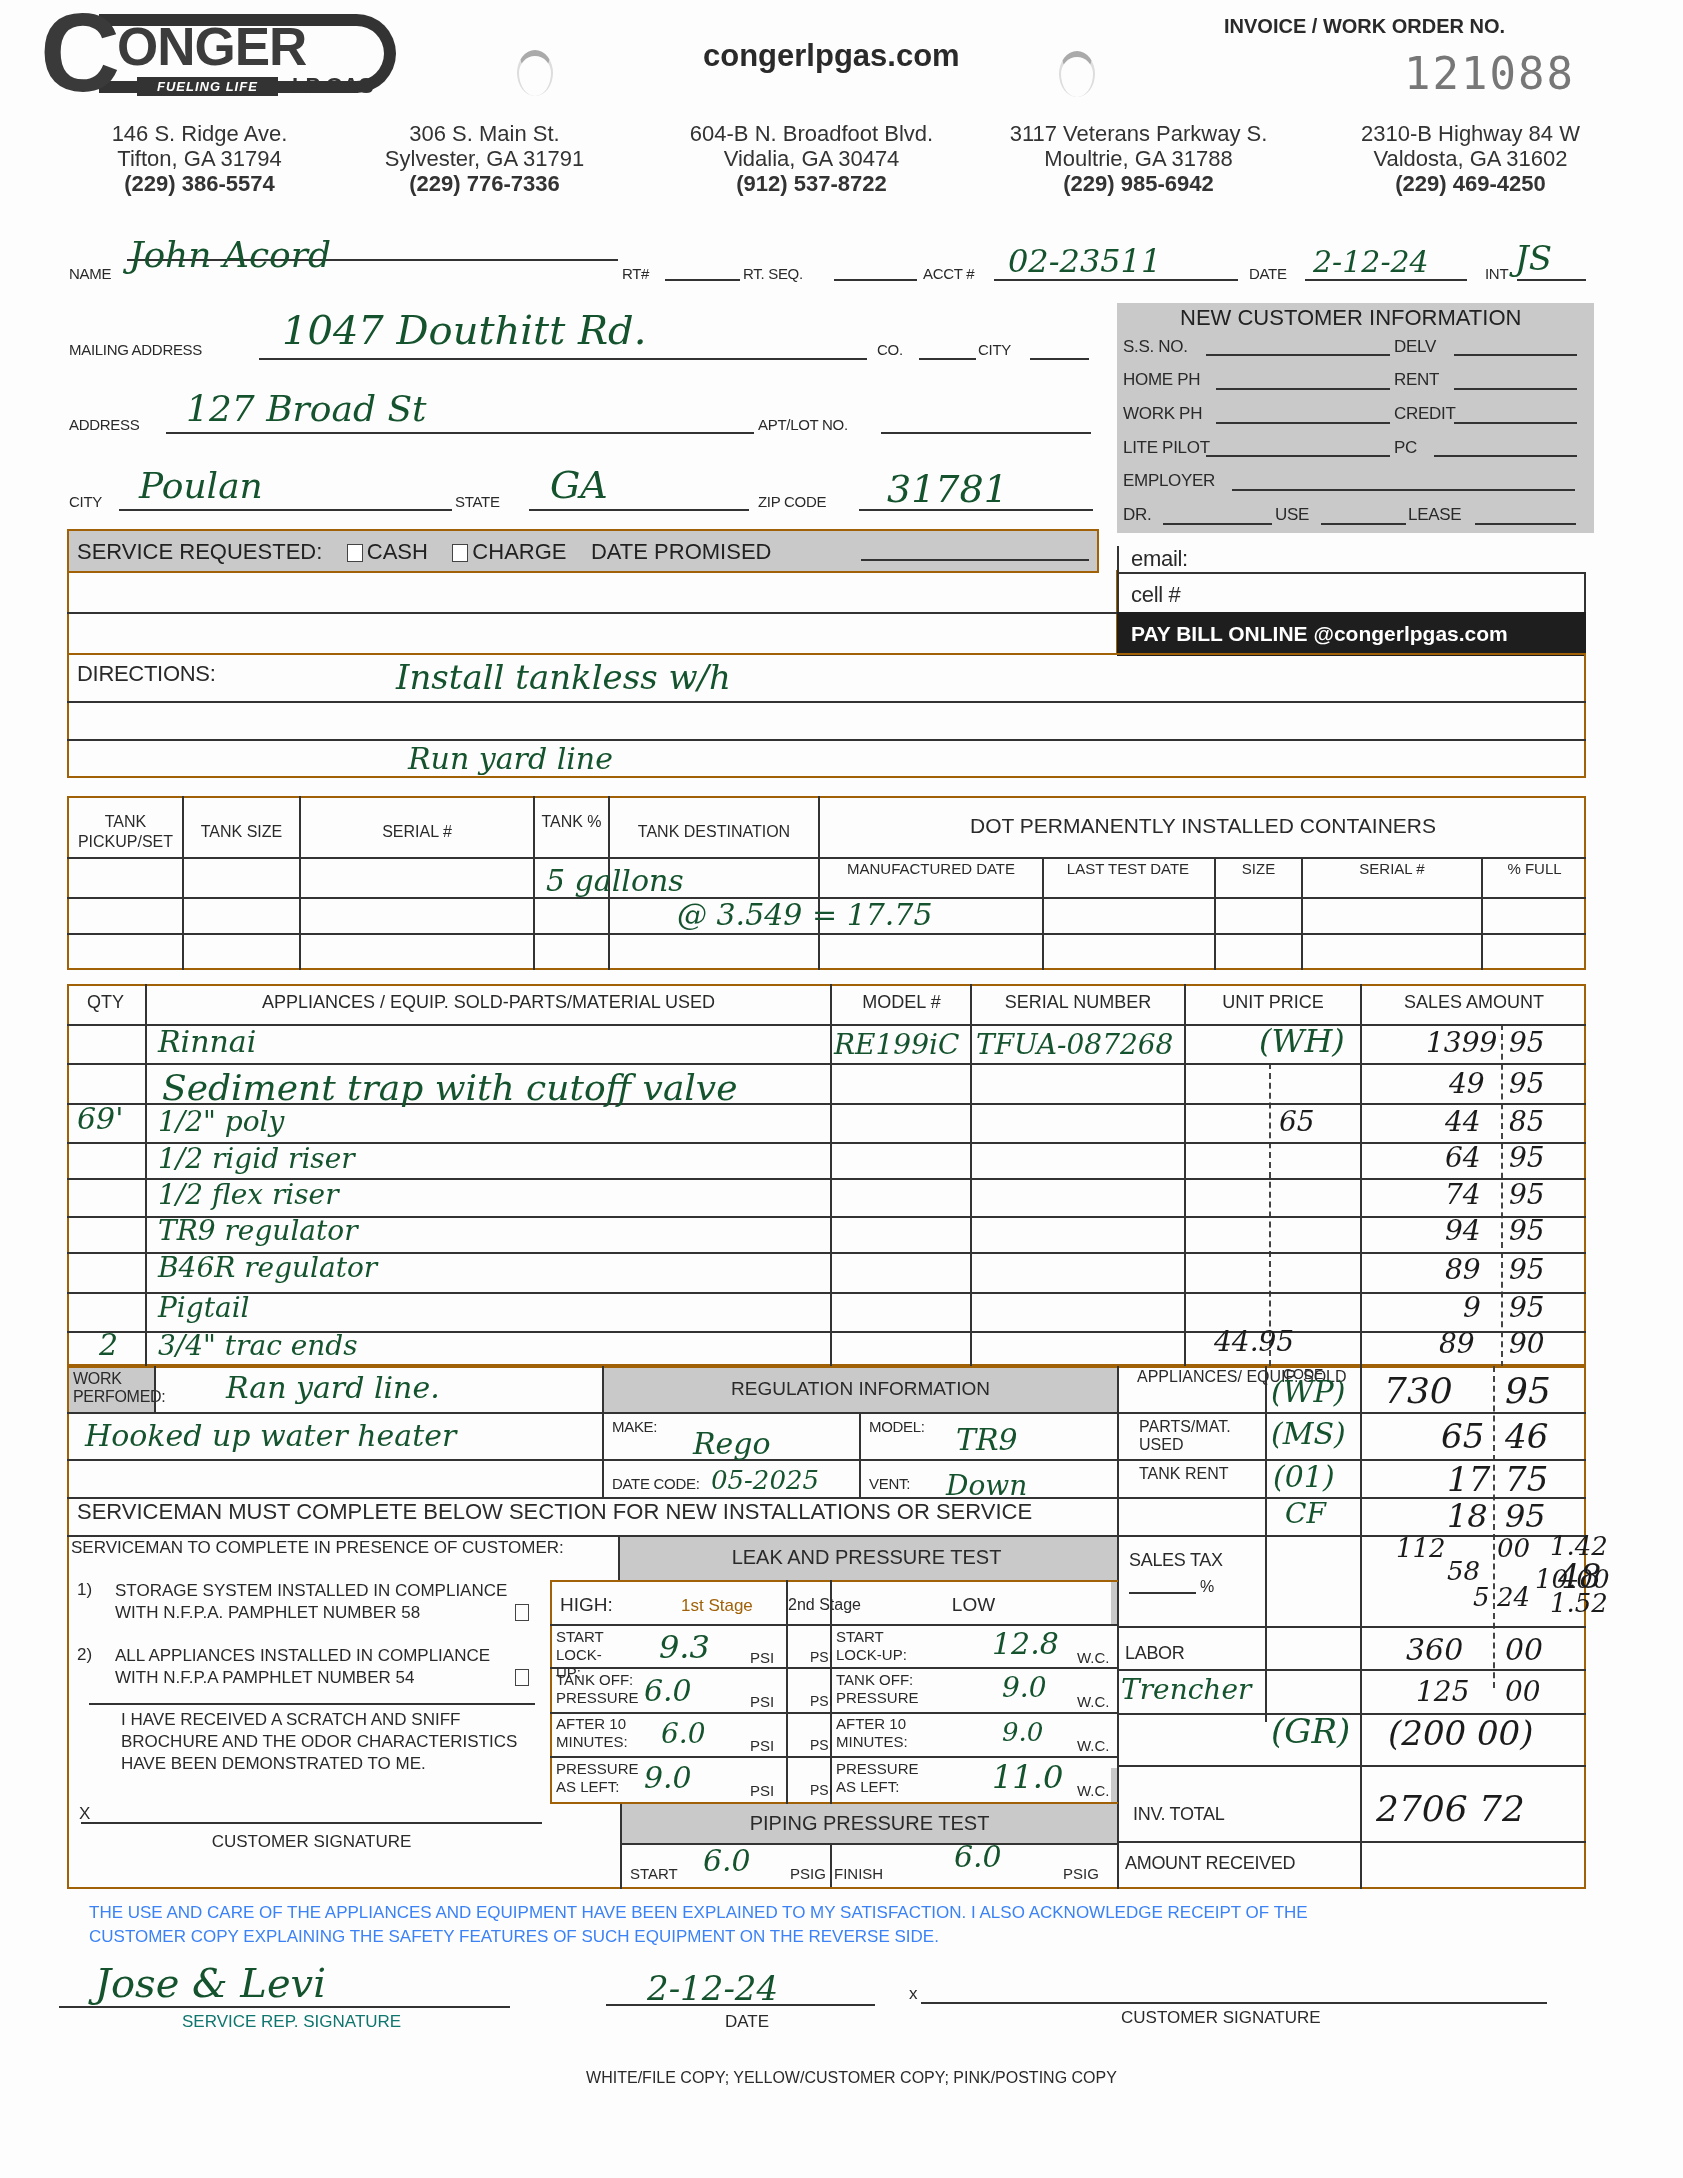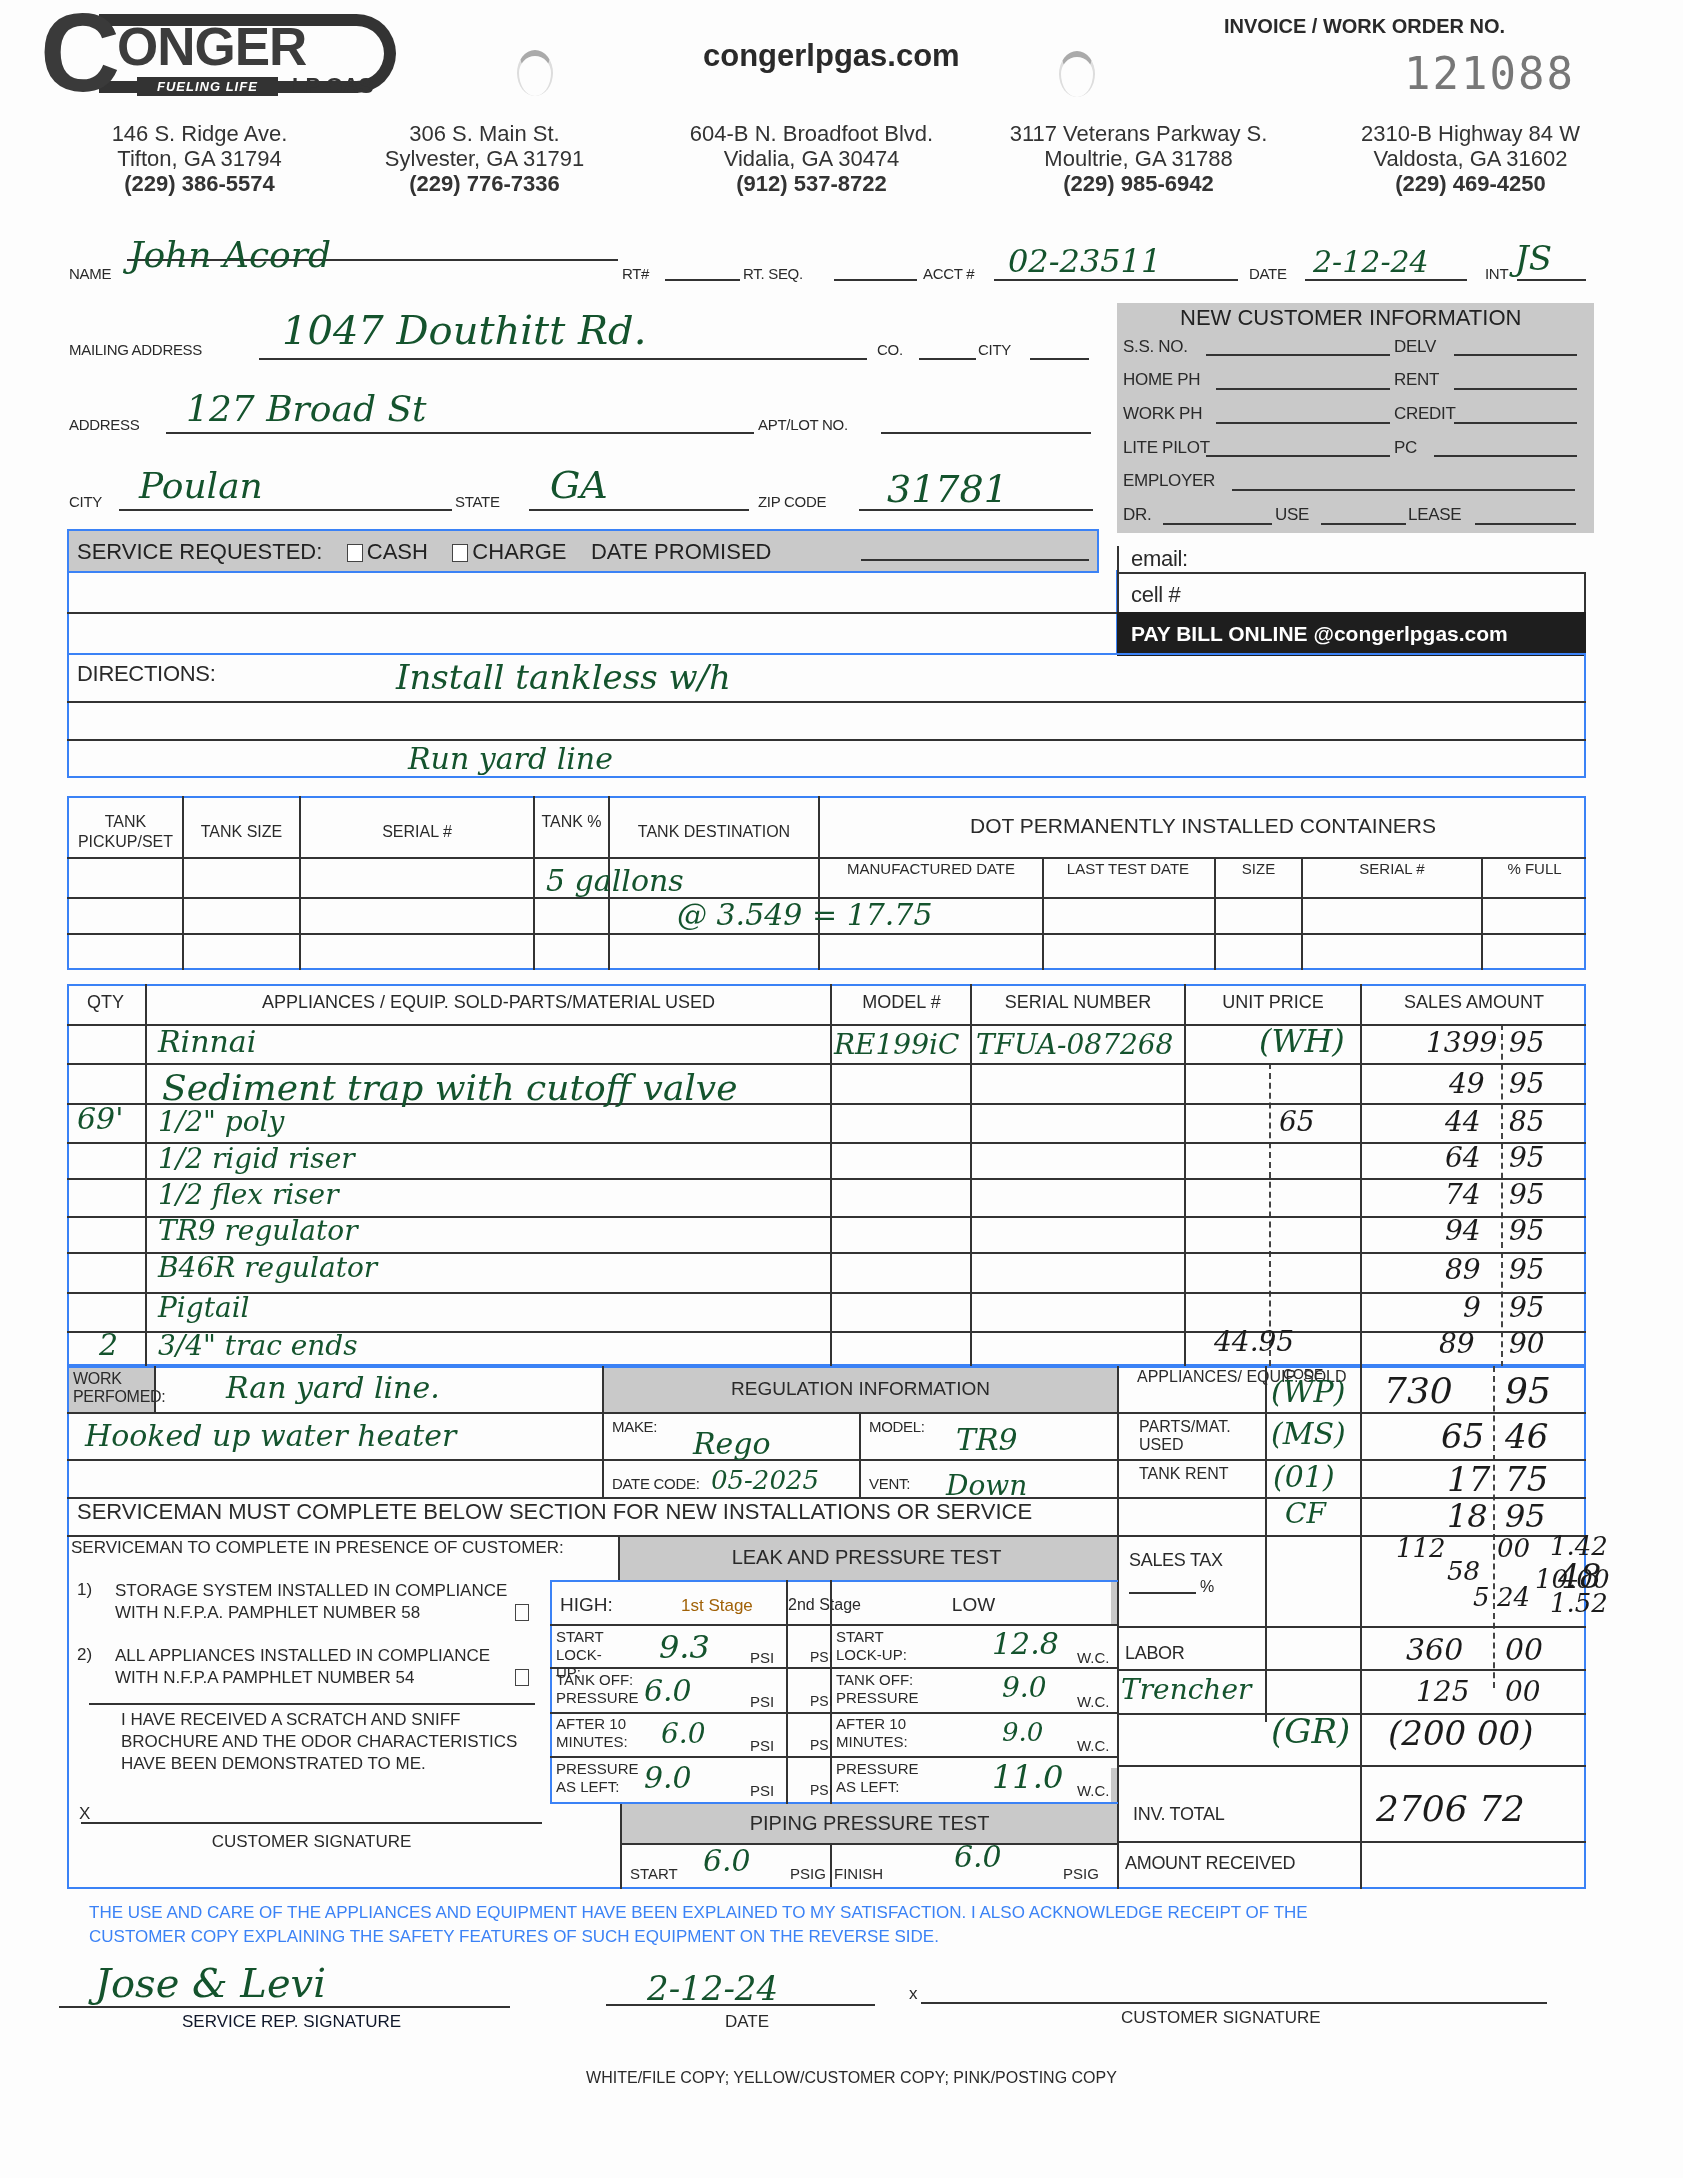--- a/index.html
+++ b/index.html
@@ -4,21 +4,21 @@
 <style>
   * { box-sizing: border-box; margin: 0; padding: 0; }
   html, body { width: 1683px; height: 2178px; background: #fdfdfd; overflow: hidden; }
   body { position: relative; font-family: "Liberation Sans", sans-serif; color: #222; }
   .abs { position: absolute; }
   .hw { font-family: "DejaVu Serif", serif; font-style: italic; color: #14532d; white-space: nowrap; }
   .lbl { font-size: 19px; color: #2a2a2a; letter-spacing: -0.3px; white-space: nowrap; }
   .sm { font-size: 17px; }
   .xs { font-size: 15px; }
   .line { position: absolute; border-bottom: 2px solid #333; }
-  .box { position: absolute; border: 2px solid #3b82f6; }
+  .box { position: absolute; border: 2px solid #a16207; }
   .grey { background: #c9c9c9; }
   .vline { position: absolute; border-left: 2px solid #333; }
   .hline { position: absolute; border-top: 2px solid #333; }
   .dash { position: absolute; border-left: 2px dashed #444; }
   .chk { display: inline-block; width: 16px; height: 18px; border: 1.5px solid #444; vertical-align: -3px; margin-right: 4px; background: #fff; }
 
   
   .logo { position: absolute; left: 40px; top: 8px; width: 366px; height: 94px; }
   .logo .pill { position: absolute; left: 59px; top: 6px; width: 297px; height: 79px; border: 12px solid #333; border-left: none; border-radius: 0 40px 40px 0; }
   .logo .bigC { position: absolute; left: 0; top: -10px; font-size: 111px; font-weight: bold; color: #3a3a3a; font-family: "Liberation Sans", sans-serif; line-height: 1; }
@@ -447,21 +447,21 @@
 <div class="abs hw" style="left:703px; top:1843px; font-size:30px;">6.0</div>
 <div class="abs xs" style="left:790px; top:1865px; color:#2a2a2a;">PSIG</div>
 <div class="abs xs" style="left:834px; top:1865px; color:#2a2a2a;">FINISH</div>
 <div class="abs hw" style="left:954px; top:1839px; font-size:30px;">6.0</div>
 <div class="abs xs" style="left:1063px; top:1865px; color:#2a2a2a;">PSIG</div>
 
 <div class="abs" style="left:89px; top:1901px; width:1247px; font-size:17px; line-height:24px; color:#3b82f6;">THE USE AND CARE OF THE APPLIANCES AND EQUIPMENT HAVE BEEN EXPLAINED TO MY SATISFACTION. I ALSO ACKNOWLEDGE RECEIPT OF THE CUSTOMER COPY EXPLAINING THE SAFETY FEATURES OF SUCH EQUIPMENT ON THE REVERSE SIDE.</div>
 
 <div class="abs hw" style="left:95px; top:1960px; font-size:40px;">Jose &amp; Levi</div>
 <div class="line" style="left:59px; top:2006px; width:451px;"></div>
-<div class="abs" style="left:182px; top:2012px; font-size:17px; color:#0f172a;">SERVICE REP. SIGNATURE</div>
+<div class="abs" style="left:182px; top:2012px; font-size:17px; color:#0f766e;">SERVICE REP. SIGNATURE</div>
 
 <div class="abs hw" style="left:647px; top:1968px; font-size:34px;">2-12-24</div>
 <div class="line" style="left:606px; top:2004px; width:269px;"></div>
 <div class="abs" style="left:725px; top:2012px; font-size:17px; color:#2a2a2a;">DATE</div>
 
 <div class="abs" style="left:909px; top:1984px; font-size:17px; color:#2a2a2a;">x</div>
 <div class="line" style="left:921px; top:2002px; width:626px;"></div>
 <div class="abs" style="left:1121px; top:2008px; font-size:17px; color:#2a2a2a;">CUSTOMER SIGNATURE</div>
 
 <div class="abs" style="left:0; top:2069px; width:1683px; text-align:center; font-size:16px; color:#2a2a2a; padding-left:20px;">WHITE/FILE COPY; YELLOW/CUSTOMER COPY; PINK/POSTING COPY</div>

